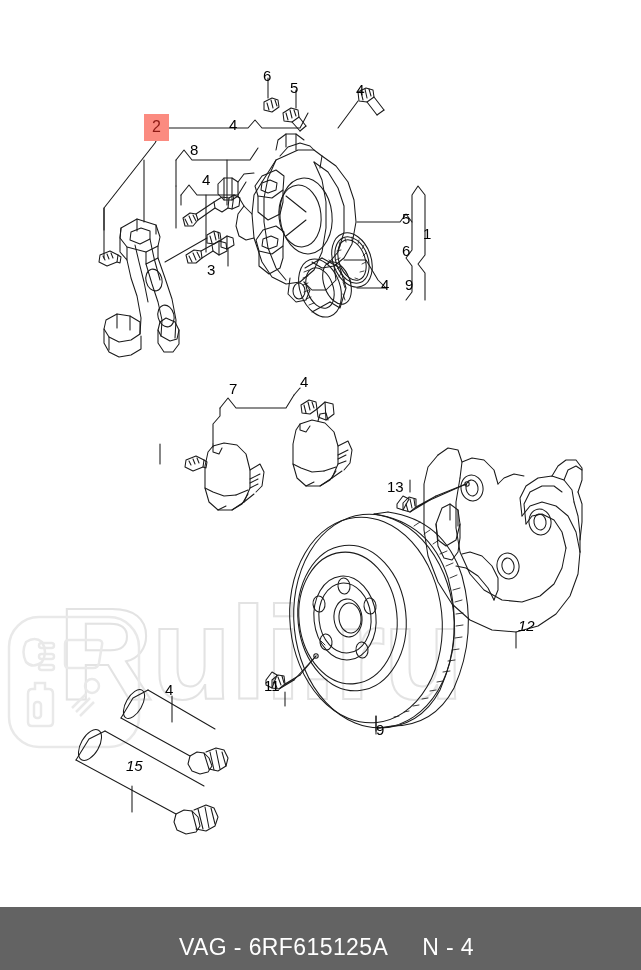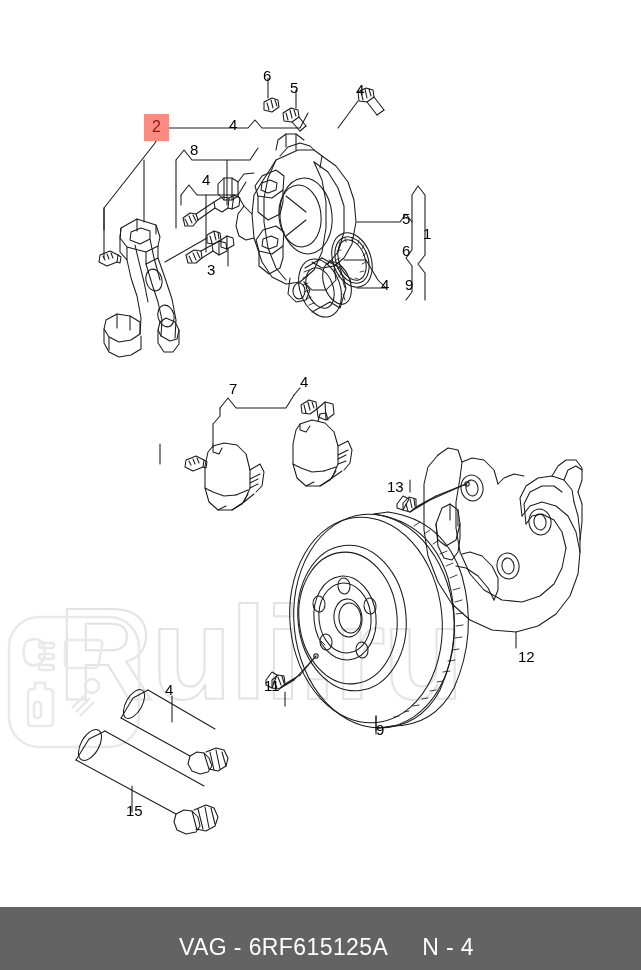--- a/index.html
+++ b/index.html
@@ -434,23 +434,23 @@
     <span class="callout" style="left:402px; top:211px;">5</span>
     <span class="callout" style="left:423px; top:226px;">1</span>
     <span class="callout" style="left:402px; top:243px;">6</span>
     <span class="callout" style="left:381px; top:277px;">4</span>
     <span class="callout" style="left:405px; top:277px;">9</span>
     <span class="callout" style="left:229px; top:381px;">7</span>
     <span class="callout" style="left:300px; top:374px;">4</span>
     <span class="callout" style="left:387px; top:479px;">13</span>
     <span class="callout" style="left:264px; top:678px;">11</span>
     <span class="callout" style="left:376px; top:722px;">9</span>
-    <span class="callout" style="left:518px; top:649px;">12</span>
+    <span class="callout" style="left:518px; top:618px;font-style:italic;">12</span>
     <span class="callout" style="left:165px; top:682px;">4</span>
-    <span class="callout" style="left:126px; top:803px;">15</span>
+    <span class="callout" style="left:126px; top:758px;font-style:italic;">15</span>
   </div>
 
   <div id="footer">
     <div id="footer-inner">
       <span class="footer-text">VAG - 6RF615125A</span>
       <span class="footer-text">N - 4</span>
     </div>
   </div>
 
 </div>

